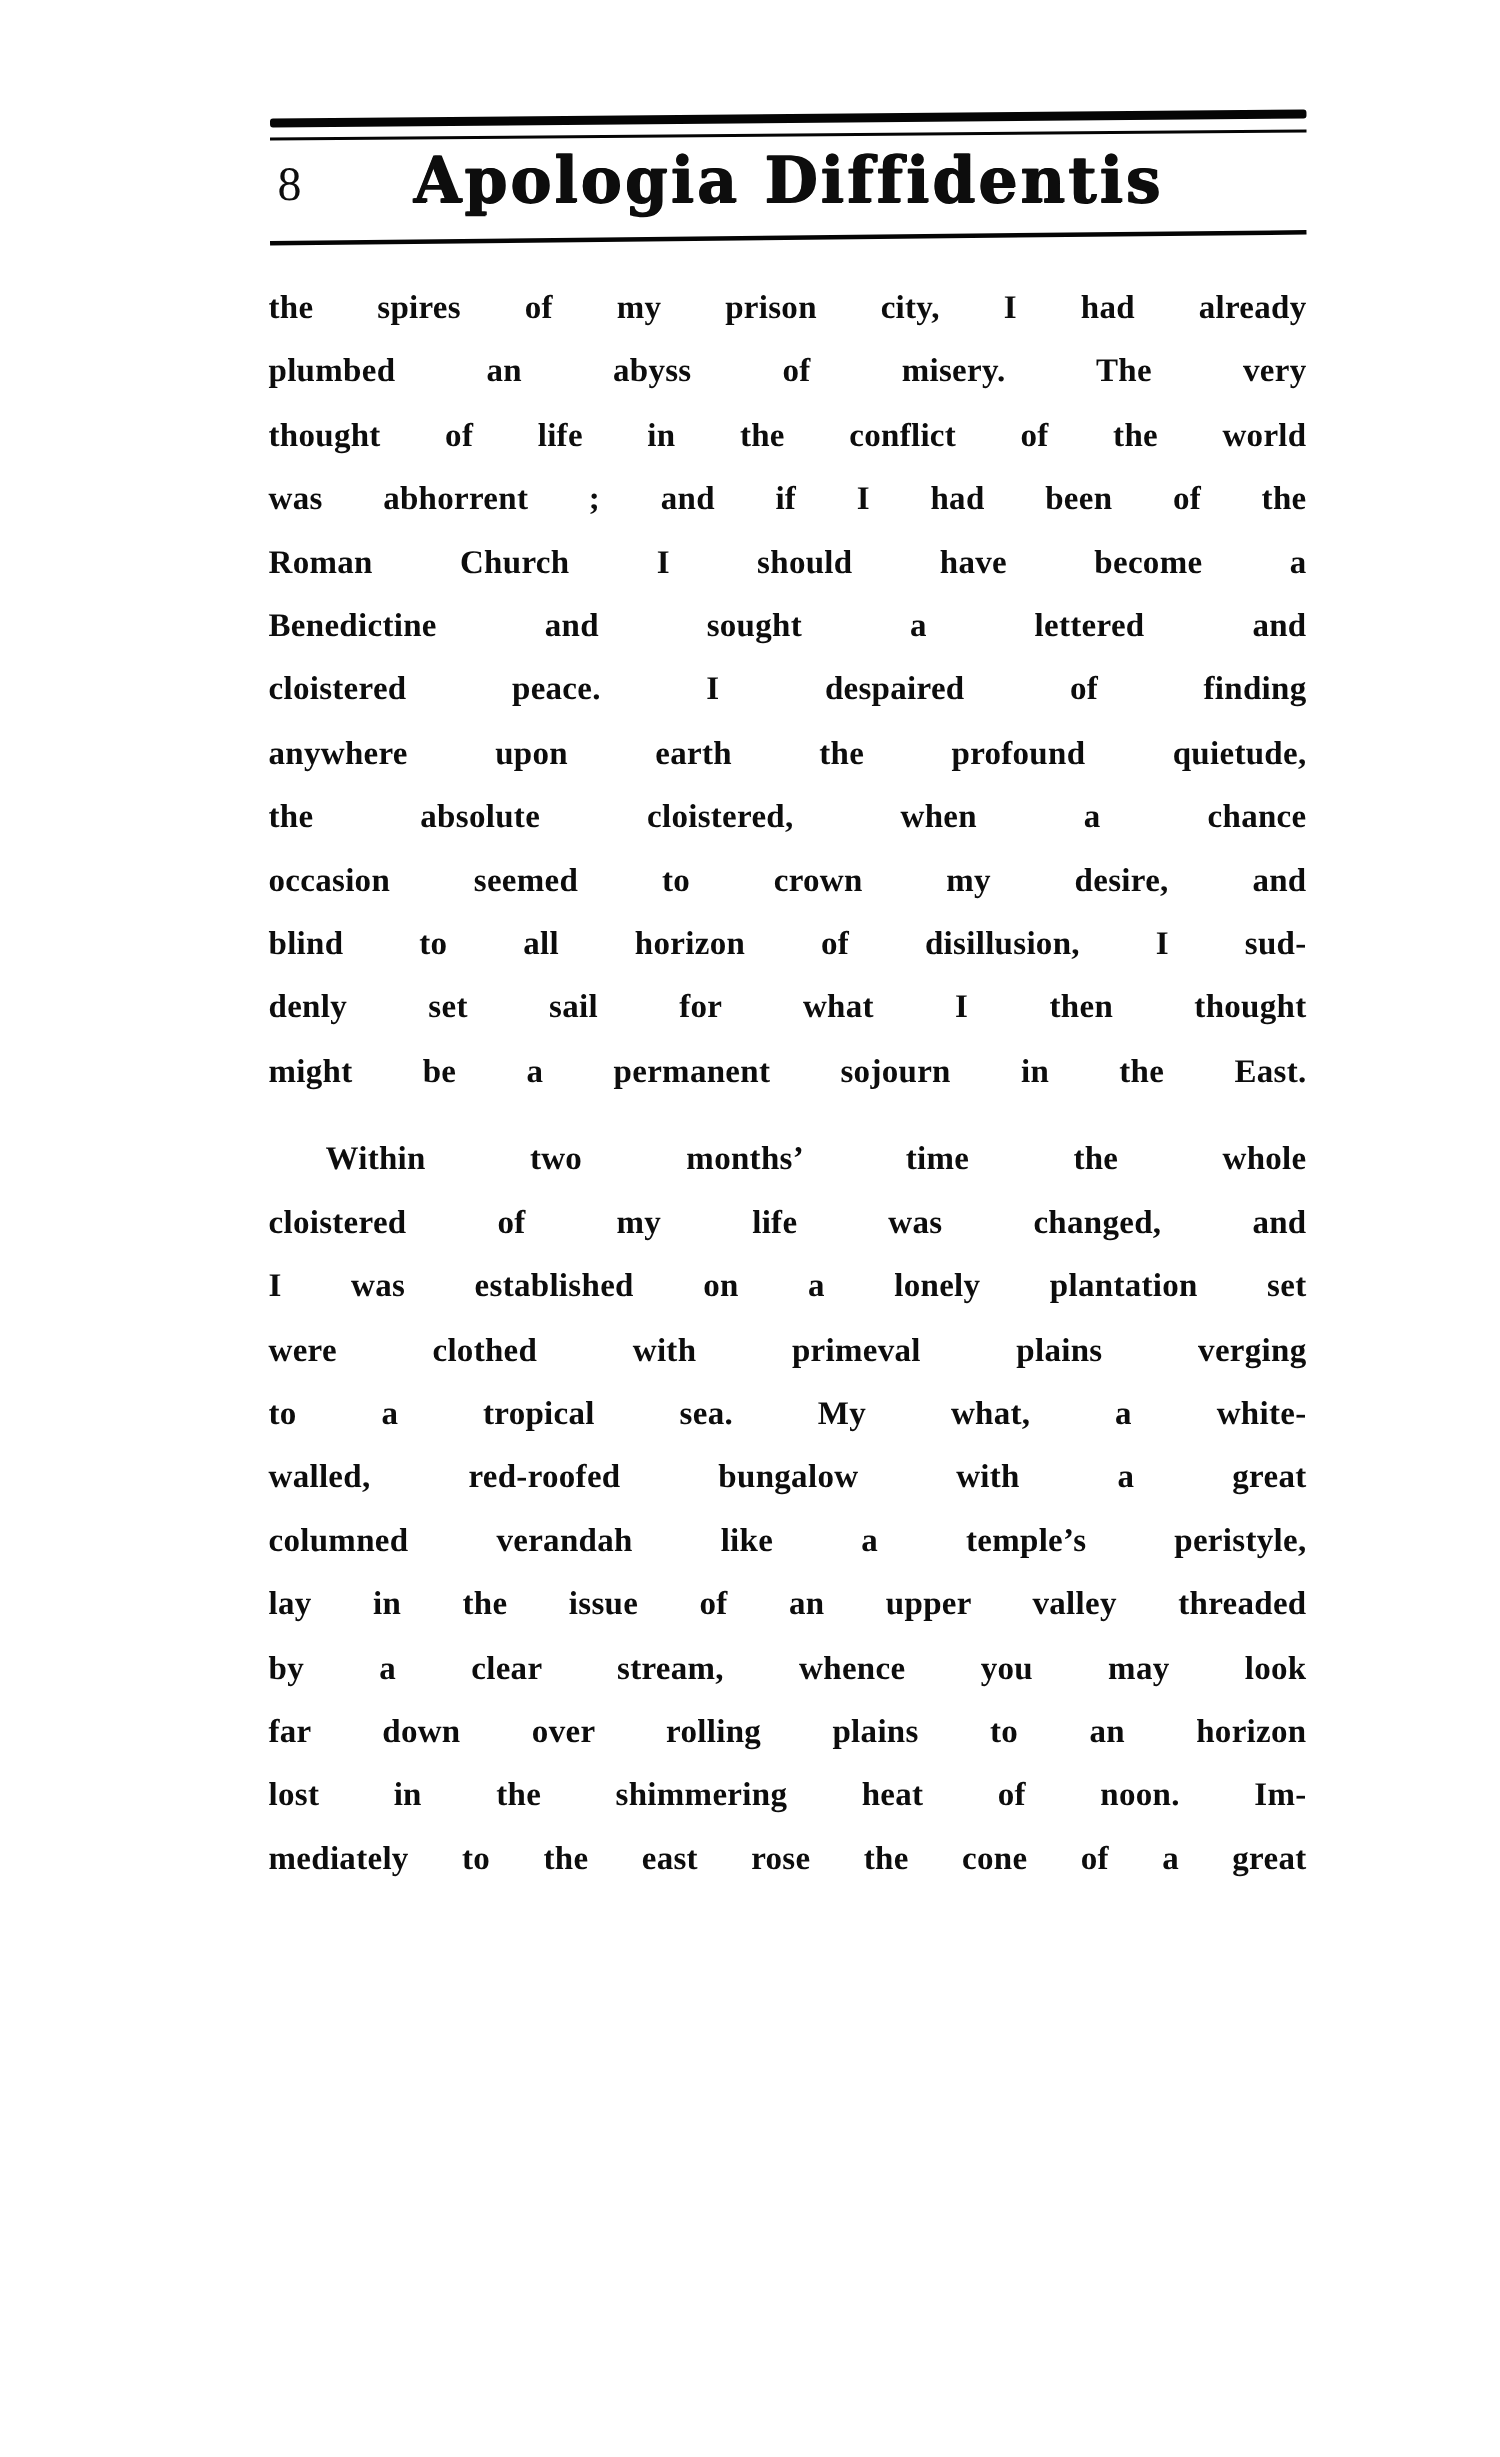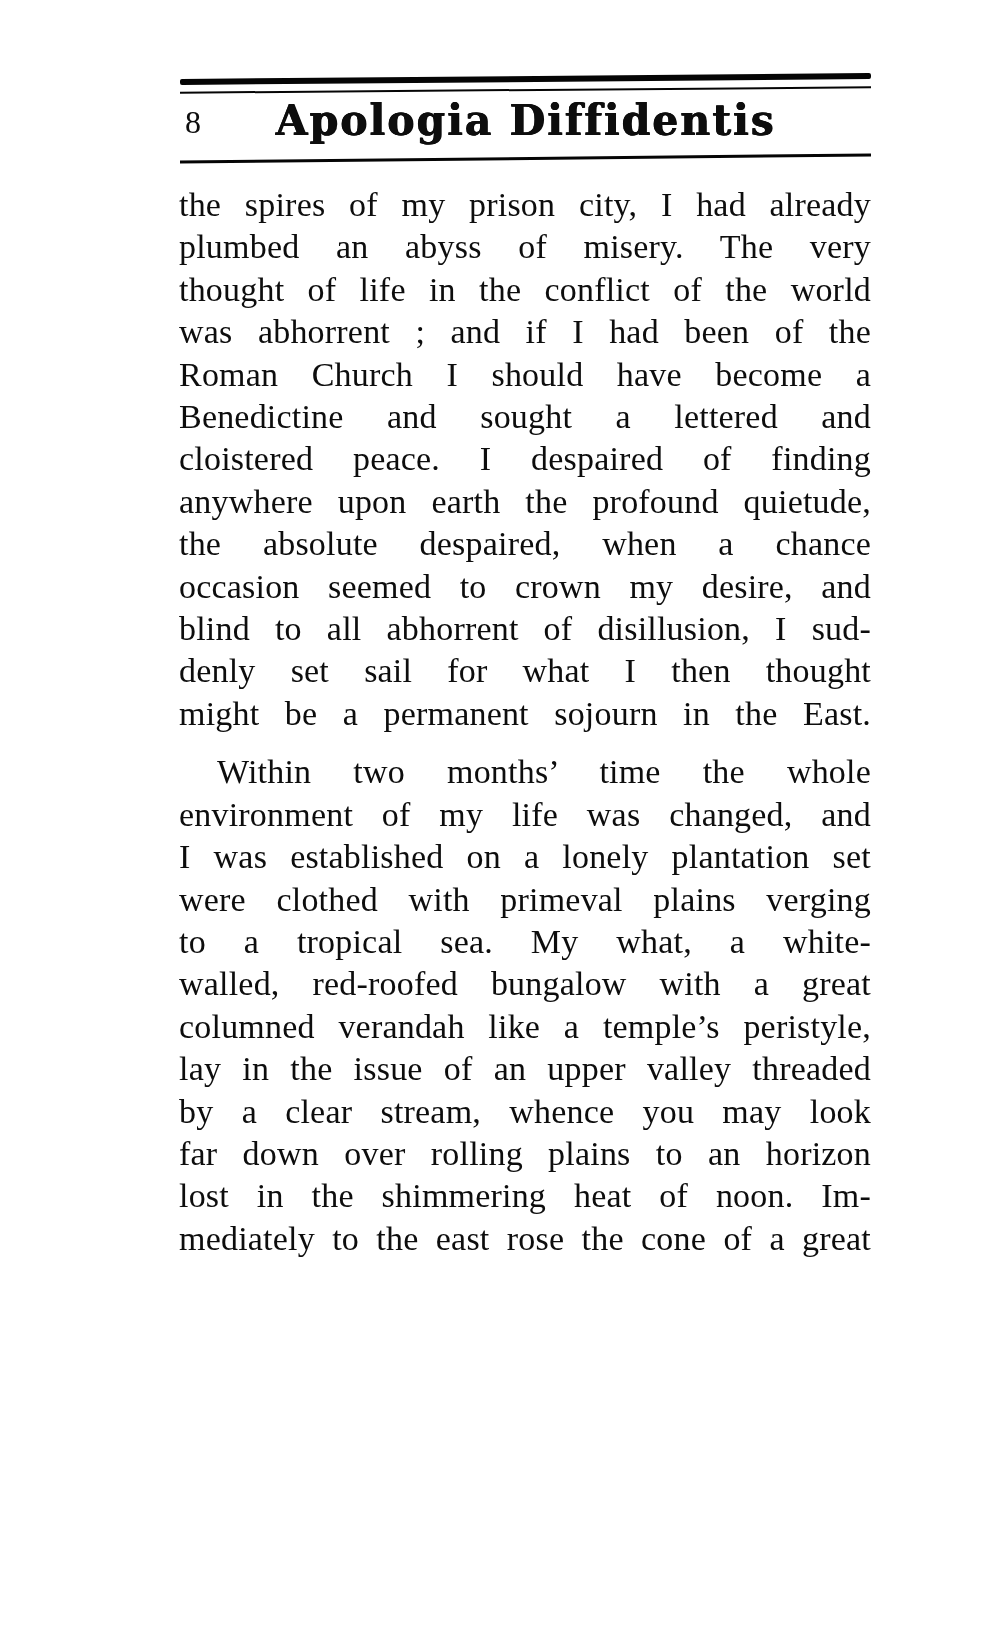--- a/index.html
+++ b/index.html
@@ -72,27 +72,28 @@
   }
   
   .text-block {
     position: absolute;
     left: 179px;
     top: 184px;
     width: 692px;
   }
   .paragraph { margin: 0; padding: 0; }
   .line {
-    font-size: 34px;
+    font-size: 22px;
     line-height: 42.4px;
     text-align: justify;
     text-align-last: justify;
     text-justify: inter-word;
     white-space: normal;
     letter-spacing: 0.2px;
+    font-weight: bold;
   }
   .paragraph.indented .line:first-child {
     text-indent: 38px;
     margin-top: 16px;
   }
 </style>
 </head>
 <body>
 
 <div class="page">
@@ -110,29 +111,29 @@
   <div class="text-block">
       <div class="paragraph">
         <div class="line">the spires of my prison city, I had already</div>
         <div class="line">plumbed an abyss of misery. The very</div>
         <div class="line">thought of life in the conflict of the world</div>
         <div class="line">was abhorrent ; and if I had been of the</div>
         <div class="line">Roman Church I should have become a</div>
         <div class="line">Benedictine and sought a lettered and</div>
         <div class="line">cloistered peace. I despaired of finding</div>
         <div class="line">anywhere upon earth the profound quietude,</div>
-        <div class="line">the absolute despaired, when a chance</div>
+        <div class="line">the absolute cloistered, when a chance</div>
         <div class="line">occasion seemed to crown my desire, and</div>
-        <div class="line">blind to all abhorrent of disillusion, I sud-</div>
+        <div class="line">blind to all horizon of disillusion, I sud-</div>
         <div class="line">denly set sail for what I then thought</div>
         <div class="line">might be a permanent sojourn in the East.</div>
       </div>
       <div class="paragraph indented">
         <div class="line">Within two months’ time the whole</div>
-        <div class="line">environment of my life was changed, and</div>
+        <div class="line">cloistered of my life was changed, and</div>
         <div class="line">I was established on a lonely plantation set</div>
         <div class="line">were clothed with primeval plains verging</div>
         <div class="line">to a tropical sea. My what, a white-</div>
         <div class="line">walled, red-roofed bungalow with a great</div>
         <div class="line">columned verandah like a temple’s peristyle,</div>
         <div class="line">lay in the issue of an upper valley threaded</div>
         <div class="line">by a clear stream, whence you may look</div>
         <div class="line">far down over rolling plains to an horizon</div>
         <div class="line">lost in the shimmering heat of noon. Im-</div>
         <div class="line">mediately to the east rose the cone of a great</div>

